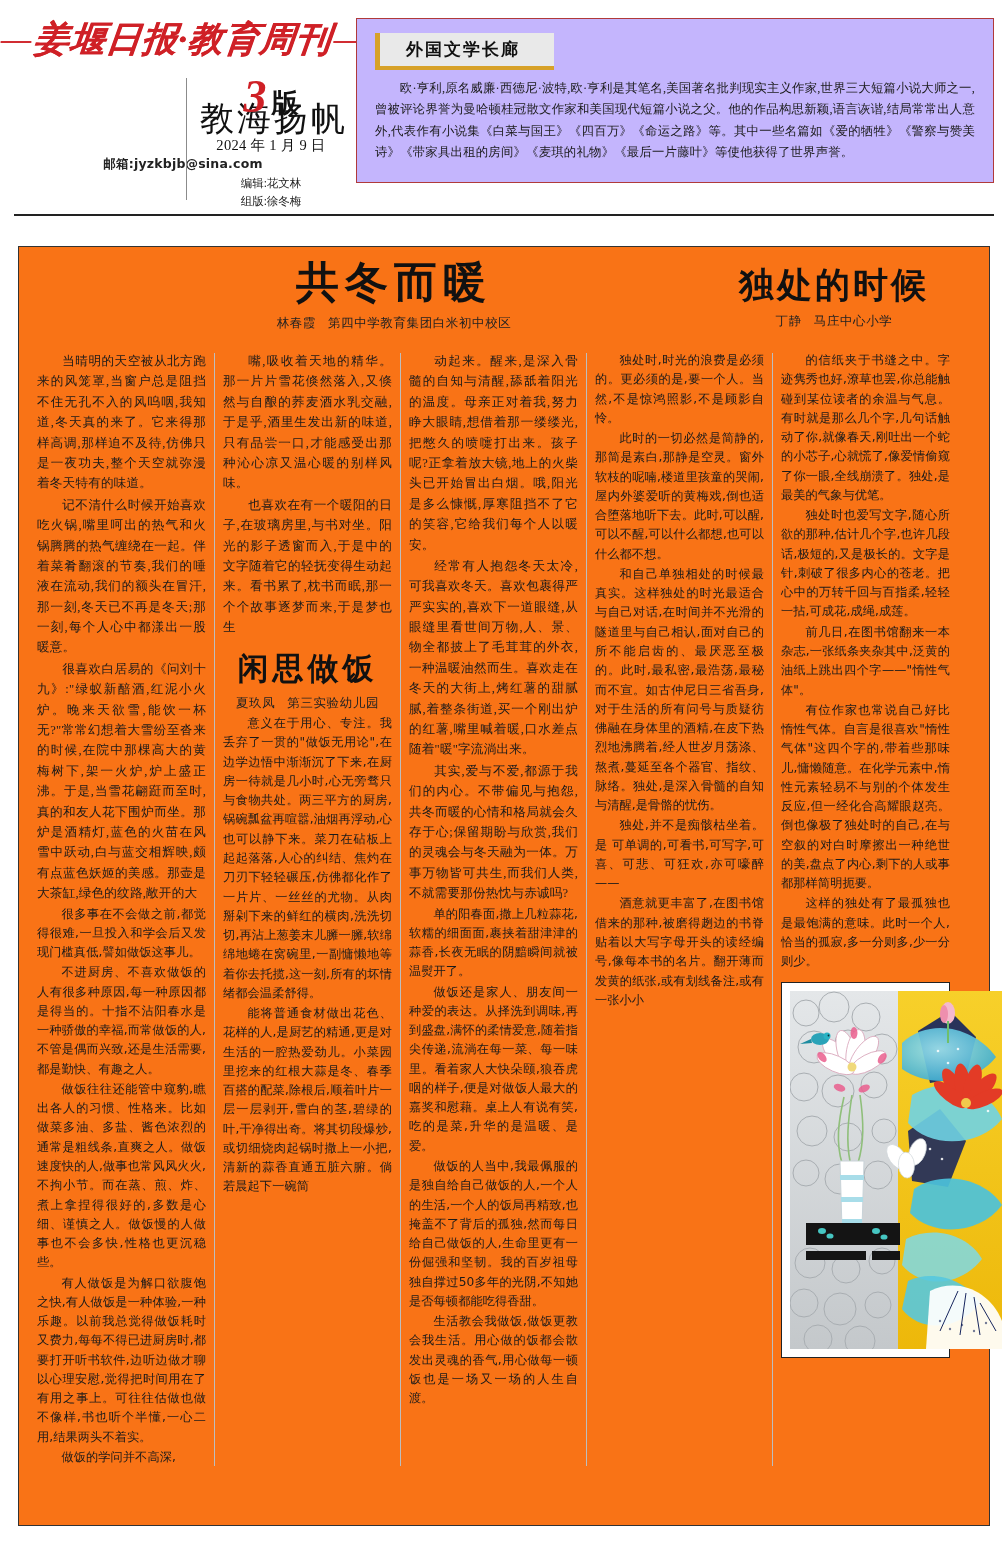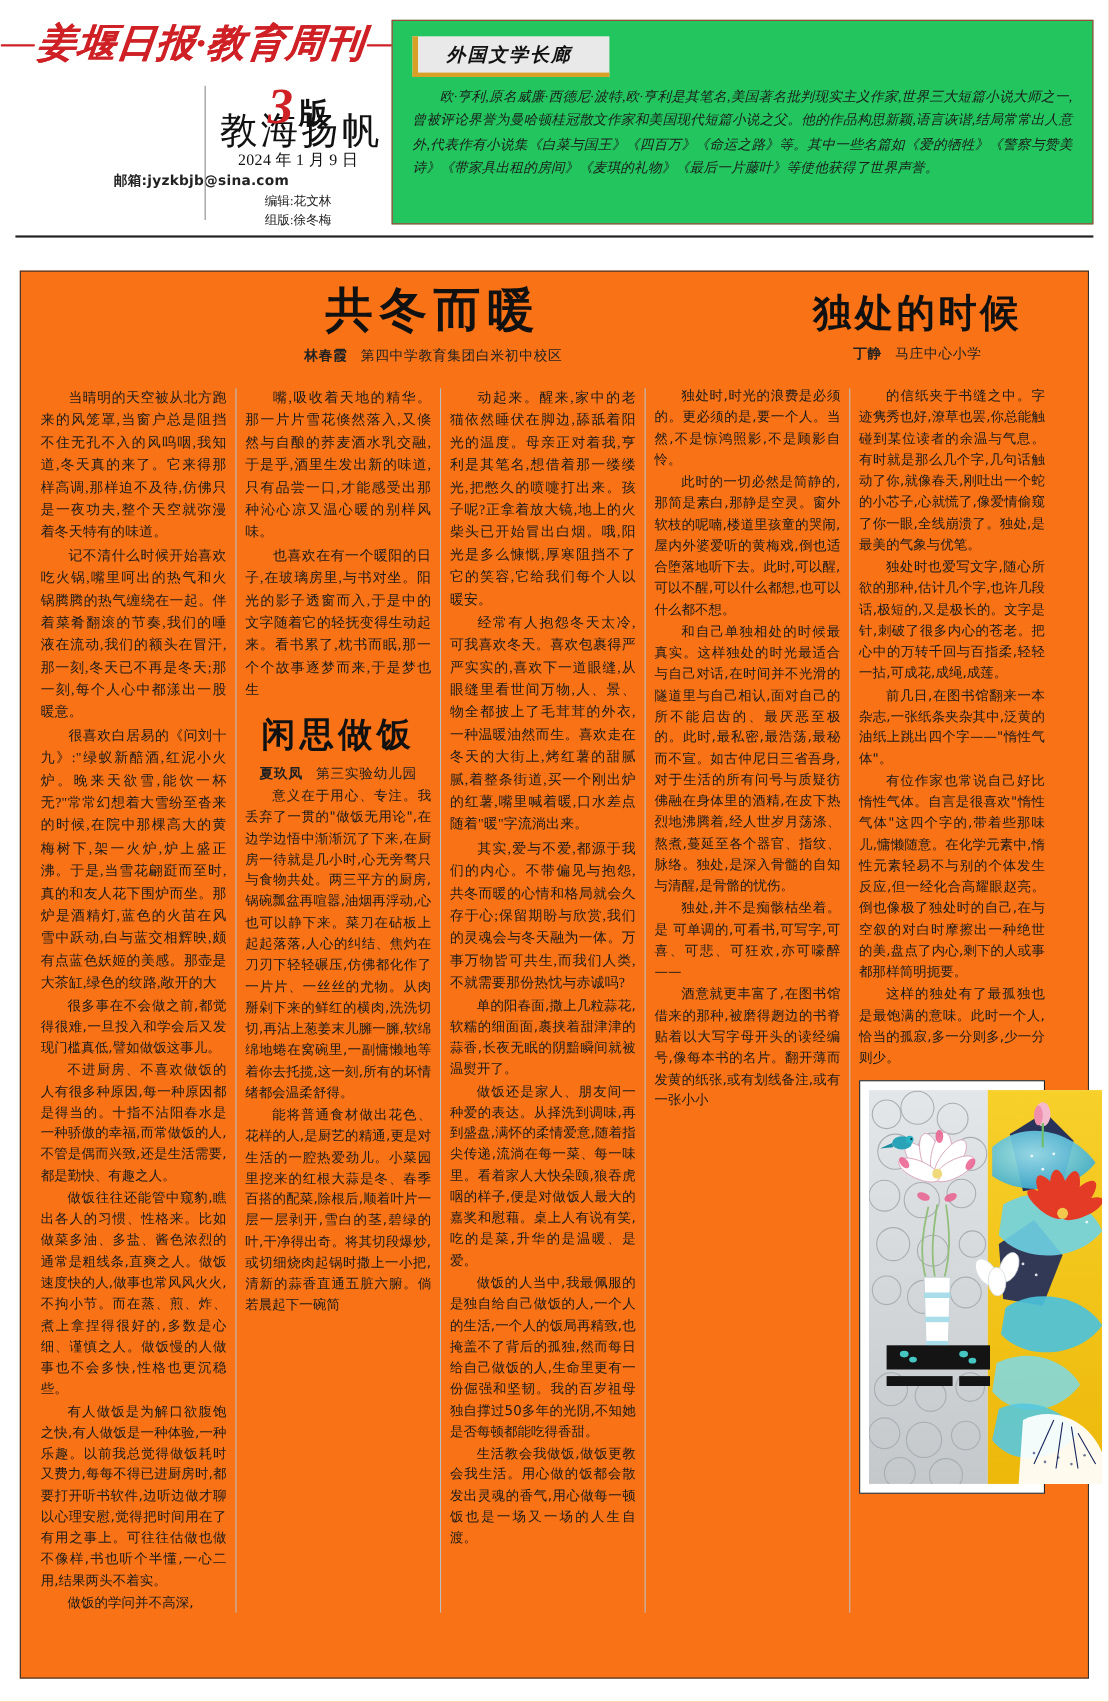--- a/index.html
+++ b/index.html
@@ -43,24 +43,23 @@
     font-family:"Liberation Serif","DejaVu Serif",serif;
     line-height:1;white-space:nowrap;
   }
   .mh-ban .num{color:#cf2026;font-weight:bold;font-size:46px;font-style:italic;letter-spacing:0;}
   .mh-ban .ban{color:#111;font-weight:bold;font-size:27px;margin-left:5px;
     font-family:"DejaVu Sans","Liberation Sans",sans-serif;}
   .mh-date{margin-top:16px;font-size:14.5px;color:#111;letter-spacing:0.3px;}
   .mh-credits{margin-top:20px;font-size:11.5px;color:#222;line-height:1.55;}
 
   .mh-box{
-    position:absolute;left:356px;top:18px;right:14px;height:186px;
-    border:1.2px solid #b03a3a;box-sizing:border-box;background:#22c55e;
+    position:absolute;left:356px;top:18px;right:14px;height:165px;
+    border:1.2px solid #b03a3a;box-sizing:border-box;background:#c4b5fd;
     padding:14px 18px 10px 18px;
-    font-style:italic;
   }
   .lit-head{
     position:relative;display:inline-block;
     background:#e9e9e9;border-left:5px solid #d7a128;border-bottom:4px solid #d7a128;
     padding:5px 34px 5px 26px;margin-bottom:8px;
   }
   .lit-head span{
     font-family:"DejaVu Sans","Liberation Sans",sans-serif;
     font-weight:bold;font-size:17px;letter-spacing:2px;color:#111;
   }
@@ -84,21 +83,21 @@
   .hl-b{position:absolute;left:640px;top:6px;width:330px;text-align:center;}
   .h-title-serif{
     font-family:"Liberation Serif","DejaVu Serif",serif;
     font-weight:bold;font-size:43px;letter-spacing:6px;color:#111;line-height:1.12;
   }
   .h-title-sans{
     font-family:"DejaVu Sans","Liberation Sans",sans-serif;
     font-weight:bold;font-size:35px;letter-spacing:3px;color:#111;line-height:1.15;
   }
   .byline{margin-top:8px;font-size:12.5px;color:#222;letter-spacing:0.6px;}
-  .byline .who{font-weight:bold;}
+  .byline .who{font-weight:normal;}
   .byline .where{margin-left:12px;margin-top:20px;}
 
   
   .cols{position:relative;display:flex;gap:0;}
   .col{width:185px;padding:0 8px;box-sizing:border-box;}
   .vsep{width:1px;background:#bdbdbd;margin:2px 0;}
 
   .p-serif{
     font-family:"Liberation Serif","DejaVu Serif",serif;
     font-size:12.6px;line-height:1.62;text-align:justify;
@@ -215,21 +214,21 @@
             <span class="who">夏玖凤</span><span class="where">第三实验幼儿园</span>
           </div>
         </div>
         <p class="p-sans">意义在于用心、专注。我丢弃了一贯的"做饭无用论",在边学边悟中渐渐沉了下来,在厨房一待就是几小时,心无旁骛只与食物共处。两三平方的厨房,锅碗瓢盆再喧嚣,油烟再浮动,心也可以静下来。菜刀在砧板上起起落落,人心的纠结、焦灼在刀刃下轻轻碾压,仿佛都化作了一片片、一丝丝的尤物。从肉掰剁下来的鲜红的横肉,洗洗切切,再沾上葱姜末儿臃一臃,软绵绵地蜷在窝碗里,一副慵懒地等着你去托揽,这一刻,所有的坏情绪都会温柔舒得。</p>
         <p class="p-sans">能将普通食材做出花色、花样的人,是厨艺的精通,更是对生活的一腔热爱劲儿。小菜园里挖来的红根大蒜是冬、春季百搭的配菜,除根后,顺着叶片一层一层剥开,雪白的茎,碧绿的叶,干净得出奇。将其切段爆炒,或切细烧肉起锅时撒上一小把,清新的蒜香直通五脏六腑。倘若晨起下一碗简</p>
       </div>
 
       <div class="vsep"></div>
 
       <div class="col">
-        <p class="p-serif">动起来。醒来,家中的老猫依然睡伏在脚边,舔舐着阳光的温度。母亲正对着我,亨利是其笔名,想借着那一缕缕光,把憋久的喷嚏打出来。孩子呢?正拿着放大镜,地上的火柴头已开始冒出白烟。哦,阳光是多么慷慨,厚寒阻挡不了它的笑容,它给我们每个人以暖安。</p>
+        <p class="p-serif">动起来。醒来,是深入骨髓的自知与清醒,舔舐着阳光的温度。母亲正对着我,努力睁大眼睛,想借着那一缕缕光,把憋久的喷嚏打出来。孩子呢?正拿着放大镜,地上的火柴头已开始冒出白烟。哦,阳光是多么慷慨,厚寒阻挡不了它的笑容,它给我们每个人以暖安。</p>
         <p class="p-serif">经常有人抱怨冬天太冷,可我喜欢冬天。喜欢包裹得严严实实的,喜欢下一道眼缝,从眼缝里看世间万物,人、景、物全都披上了毛茸茸的外衣,一种温暖油然而生。喜欢走在冬天的大街上,烤红薯的甜腻腻,着整条街道,买一个刚出炉的红薯,嘴里喊着暖,口水差点随着"暖"字流淌出来。</p>
         <p class="p-serif">其实,爱与不爱,都源于我们的内心。不带偏见与抱怨,共冬而暖的心情和格局就会久存于心;保留期盼与欣赏,我们的灵魂会与冬天融为一体。万事万物皆可共生,而我们人类,不就需要那份热忱与赤诚吗?</p>
         <p class="p-sans">单的阳春面,撒上几粒蒜花,软糯的细面面,裹挟着甜津津的蒜香,长夜无眠的阴黯瞬间就被温熨开了。</p>
         <p class="p-sans">做饭还是家人、朋友间一种爱的表达。从择洗到调味,再到盛盘,满怀的柔情爱意,随着指尖传递,流淌在每一菜、每一味里。看着家人大快朵颐,狼吞虎咽的样子,便是对做饭人最大的嘉奖和慰藉。桌上人有说有笑,吃的是菜,升华的是温暖、是爱。</p>
         <p class="p-sans">做饭的人当中,我最佩服的是独自给自己做饭的人,一个人的生活,一个人的饭局再精致,也掩盖不了背后的孤独,然而每日给自己做饭的人,生命里更有一份倔强和坚韧。我的百岁祖母独自撑过50多年的光阴,不知她是否每顿都能吃得香甜。</p>
         <p class="p-sans">生活教会我做饭,做饭更教会我生活。用心做的饭都会散发出灵魂的香气,用心做每一顿饭也是一场又一场的人生自渡。</p>
       </div>
 
       <div class="vsep"></div>
 

